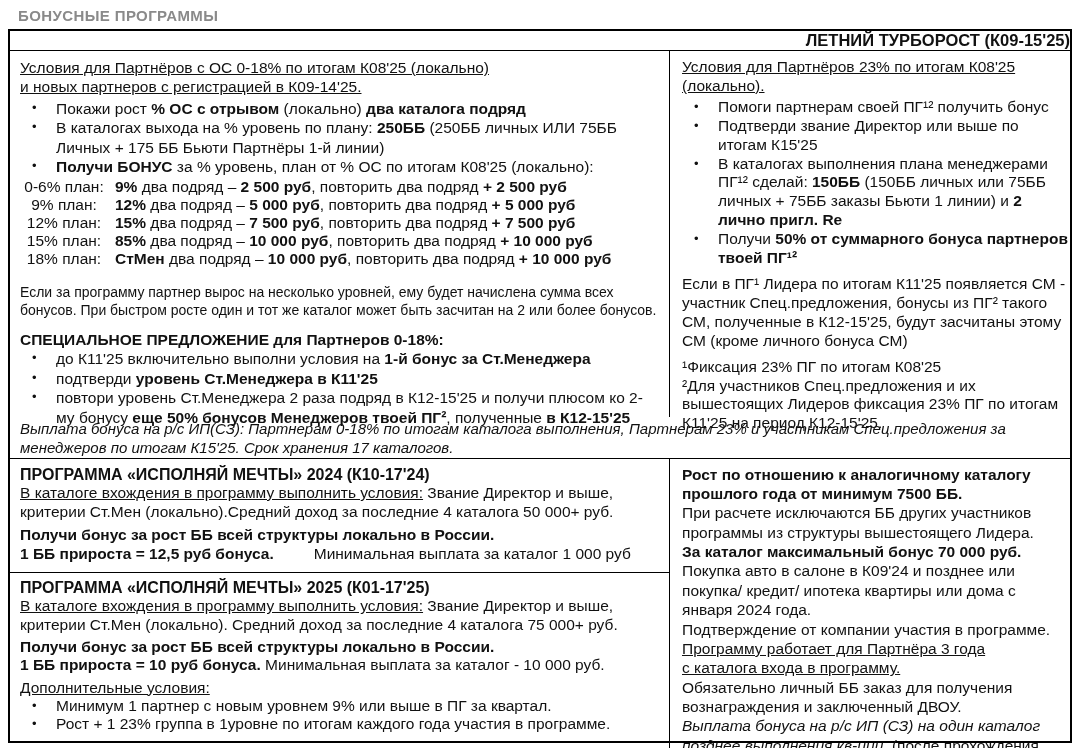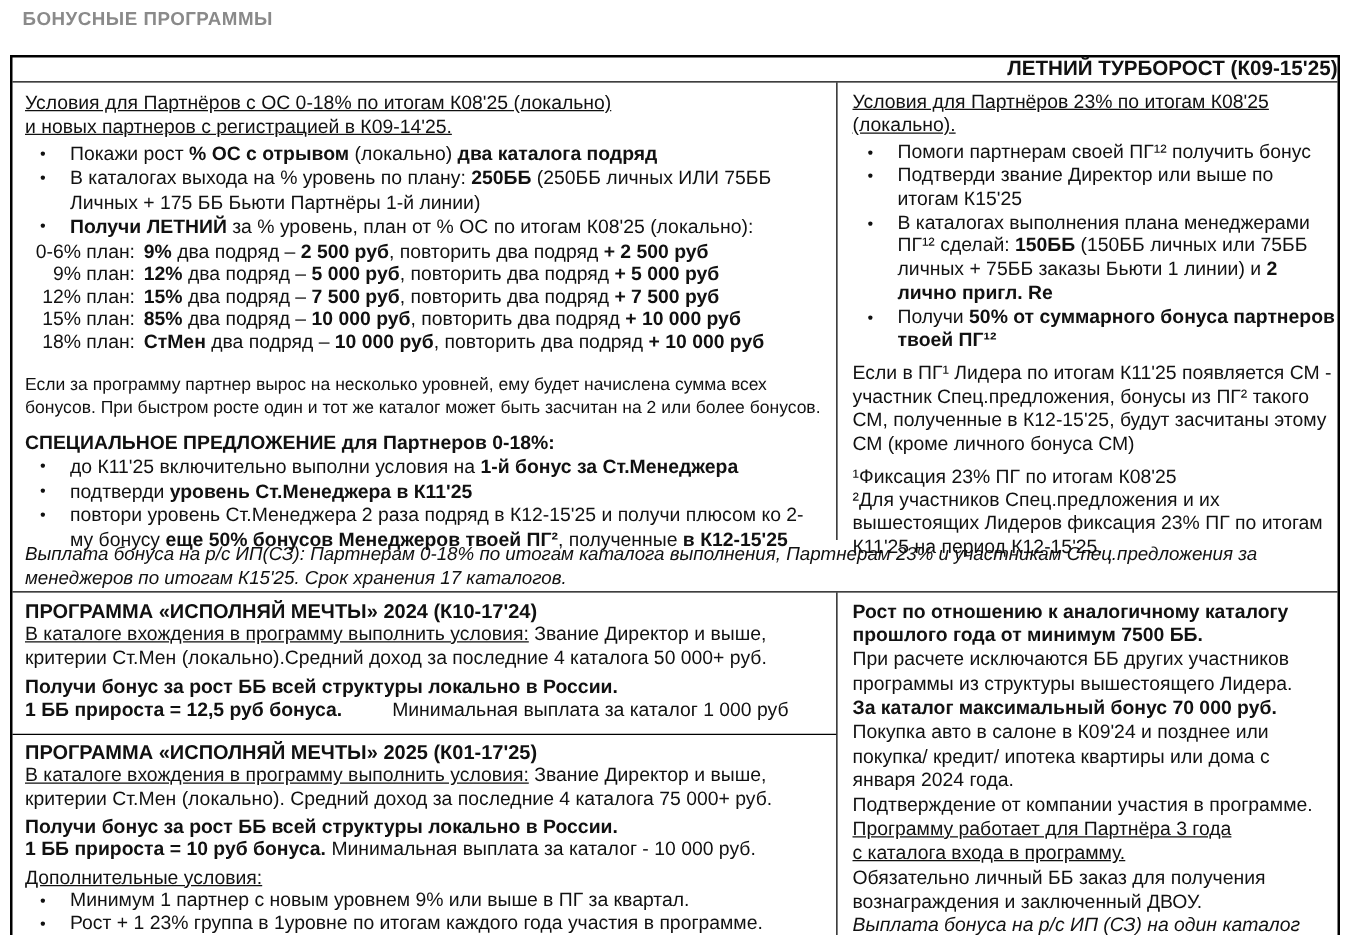--- a/index.html
+++ b/index.html
@@ -3,21 +3,21 @@
 <meta charset="utf-8">
 <style>
   * { box-sizing: border-box; margin: 0; padding: 0; }
   html, body { width: 1080px; height: 748px; overflow: hidden; }
   body {
     background: #ffffff;
     color: #111;
     font-family: "Liberation Sans", "DejaVu Sans", sans-serif;
   }
   .page-header {
-    height: 44px;
+    height: 29px;
     padding: 7px 16px 0 18px;
     font-size: 15px;
     font-weight: 700;
     letter-spacing: .4px;
     color: #8a8a8a;
   }
   .doc {
     margin: 0 8px;
     width: 1064px;
     height: 714px;
@@ -50,21 +50,21 @@
     line-height: 1.22;
   }
   .intro { margin-bottom: 2px; }
   .t-u { text-decoration: underline; }
   .t-b { font-weight: 700; }
   .t-i { font-style: italic; }
   .t-gap { margin-left: 40px; }
   .bullet { display: flex; padding-left: 12px; }
   .bullet .dot { flex: none; width: 24px; font-size: 13px; padding-top: 1px; }
   .plan { display: flex; line-height: 1.16; }
-  .plan-label { flex: none; width: 88px; text-align: right; margin-right: 7px; }
+  .plan-label { flex: none; width: 88px; text-align: center; margin-right: 7px; }
   .plans { margin-top: 2px; }
   .note-small { margin-top: 16px; font-size: 14px; line-height: 1.25; }
   .special-title { margin-top: 11px; font-weight: 700; }
   .r-note { margin-top: 7px; }
   .footnotes { margin-top: 7px; }
   .payout-row {
     height: 43px;
     border-bottom: 1.5px solid #000;
     padding: 3px 10px 0 10px;
     font-size: 15px;
@@ -124,21 +124,21 @@
       <div class="bullet">
         <span class="dot">•</span>
         <span><span>Покажи рост </span><span class="t-b">% ОС с отрывом</span><span> (локально) </span><span class="t-b">два каталога подряд</span></span>
       </div>
       <div class="bullet">
         <span class="dot">•</span>
         <span><span>В каталогах выхода на % уровень по плану: </span><span class="t-b">250ББ</span><span> (250ББ личных ИЛИ 75ББ Личных + 175 ББ Бьюти Партнёры 1-й линии)</span></span>
       </div>
       <div class="bullet">
         <span class="dot">•</span>
-        <span><span class="t-b">Получи ЛЕТНИЙ</span><span> за % уровень, план от % ОС по итогам К08'25 (локально):</span></span>
+        <span><span class="t-b">Получи БОНУС</span><span> за % уровень, план от % ОС по итогам К08'25 (локально):</span></span>
       </div>
 
       <div class="plans">
         <div class="plan">
           <span class="plan-label">0-6% план:</span>
           <span><span class="t-b">9%</span><span> два подряд – </span><span class="t-b">2 500 руб</span><span>, повторить два подряд </span><span class="t-b">+ 2 500 руб</span></span>
         </div>
         <div class="plan">
           <span class="plan-label">9% план:</span>
           <span><span class="t-b">12%</span><span> два подряд – </span><span class="t-b">5 000 руб</span><span>, повторить два подряд </span><span class="t-b">+ 5 000 руб</span></span>

